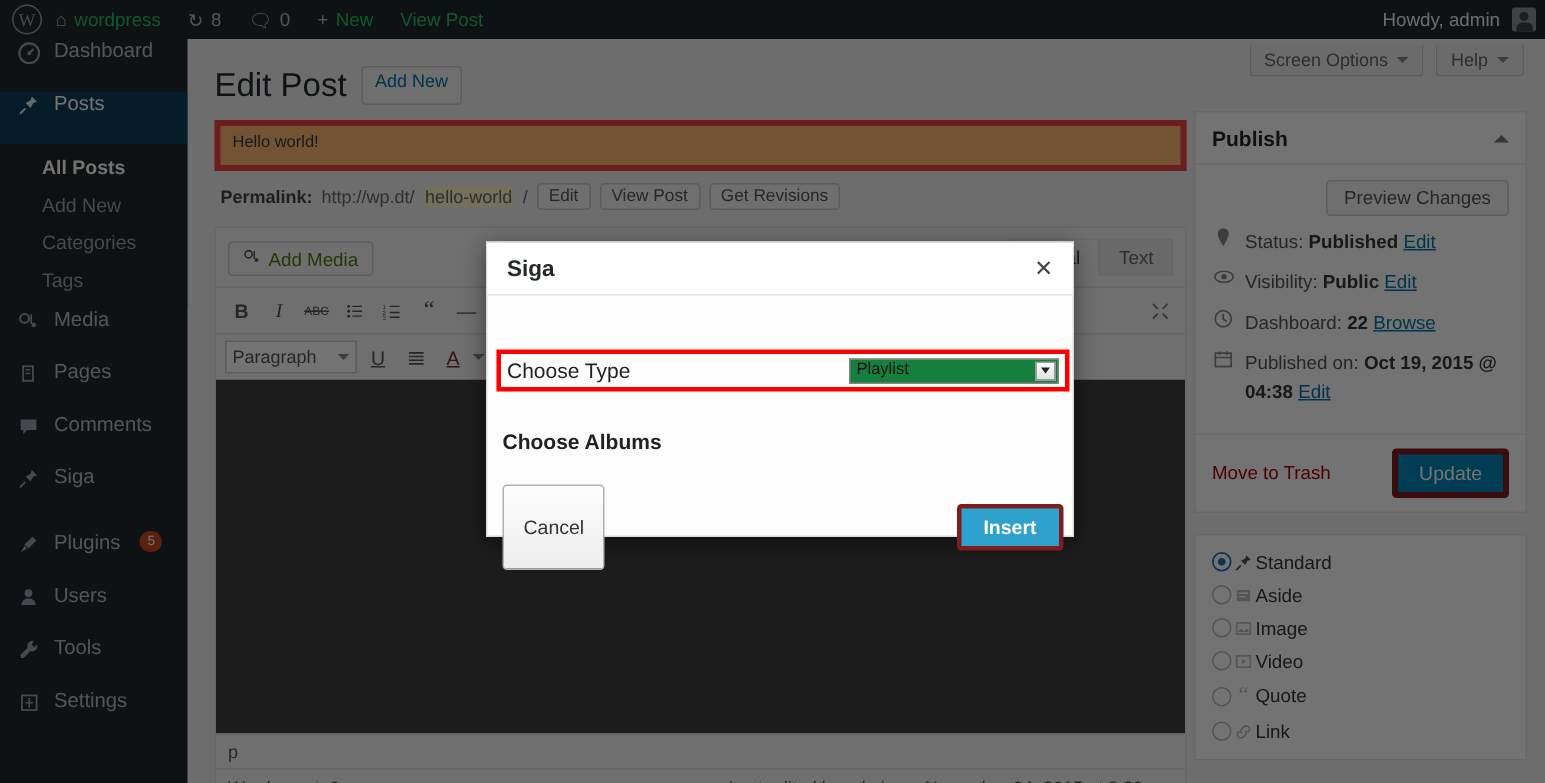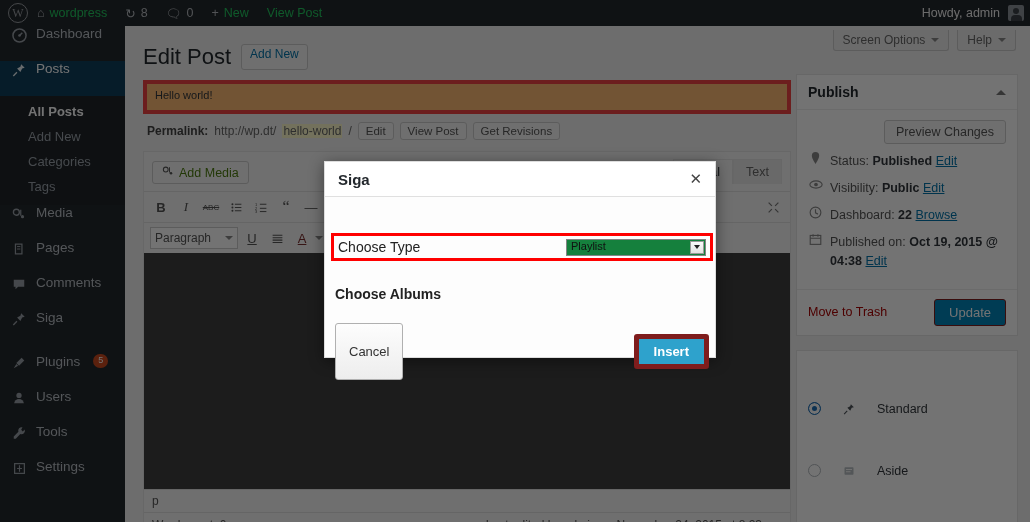--- a/index.html
+++ b/index.html
@@ -86,22 +86,22 @@
   .tri { width:0;height:0;border-left:5px solid transparent;border-right:5px solid transparent;border-bottom:5px solid #777; }
   .panel-body { padding:10px 11px; font-size:12.5px; }
   .prev-row { display:flex; justify-content:flex-end; margin-bottom:8px; }
   .prev-btn { background:#f7f7f7; border:1px solid #ccc; border-radius:3px; padding:4px 11px; font-size:12.5px; color:#555; }
   .misc { display:flex; align-items:flex-start; gap:7px; margin-bottom:9px; line-height:1.45; color:#555;}
   .misc b { color:#32373c; }
   .misc a { color:#0073aa; text-decoration:underline; }
   .mico { width:15px; flex:0 0 15px; color:#888; display:flex; justify-content:center; }
   .panel-foot { border-top:1px solid #eee; padding:9px 11px; display:flex; justify-content:space-between; align-items:center; }
   .trash { color:#a00; font-size:12.5px; }
-  .update { background:#0085ba; color:#fff; border:1px solid #7f1d1d; border-radius:3px; padding:5px 14px; font-size:13px; }
-  .fmt-row { display:flex; align-items:center; gap:20px; padding:4px 0; font-size:12.5px; color:#32373c;margin-top:40px;}
+  .update { background:#0085ba; color:#fff; border:4px solid #7f1d1d; border-radius:3px; padding:5px 14px; font-size:13px; }
+  .fmt-row { display:flex; align-items:center; gap:0; padding:4px 0; font-size:12.5px; color:#32373c;}
   .radio { width:13px;height:13px;border:1px solid #b4b9be;border-radius:50%;background:#fff;flex:0 0 13px;}
   .radio.on { border-color:#1e6fb5; box-shadow:inset 0 0 0 3px #fff; background:#1e6fb5;}
   .fico { width:16px; flex:0 0 16px; color:#9ea5ab; display:flex; justify-content:center; font-size:12px;}
 
   
   .modal {
     position:absolute; left:324px; top:161px; width:392px; height:197px;
     background:#fdfdfd; border:1px solid #ddd; box-shadow:0 3px 14px rgba(0,0,0,.45); z-index:100;
   }
   .modal-head { height:35px; border-bottom:1px solid #e0e0e0; display:flex; align-items:center; justify-content:space-between; padding:0 13px; background:#fff;}
@@ -114,21 +114,21 @@
   .sel-arrow { position:absolute; right:1px; top:1px; width:14px; height:13px; background:linear-gradient(#fafafa,#e2e2e2); border:1px solid #9a9a9a; display:flex; align-items:center; justify-content:center; }
   .sel-arrow i { width:0;height:0;border-left:3px solid transparent;border-right:3px solid transparent;border-top:4px solid #222; font-style:normal;}
   .row-albums { position:absolute; left:10px; top:70px; width:374px; height:54px; display:flex; align-items:center; }
   .lbl-albums { font-size:14px; color:#222;font-weight:bold; }
   .listbox { margin-left:auto; width:180px; height:50px; border:1px solid #b5b5b5; background:#fff; position:relative; overflow:hidden;}
   .lb-opt { font-size:10.5px; padding:1px 4px; color:#111; white-space:nowrap; font-family:"DejaVu Sans", sans-serif;}
   .lb-opt.sel { background:#c8c8c8; }
   .lb-scroll { position:absolute; right:0; top:0; bottom:0; width:7px; background:#f0f0f0; border-left:1px solid #ccc;}
   .modal-actions { position:absolute; left:10px; top:126px; width:374px; display:flex; justify-content:space-between; align-items:center;}
   .btn-cancel { background:linear-gradient(#fdfdfd,#ededed); border:1px solid #b0b0b0; border-radius:3px; padding:20px 13px; font-size:13px; color:#333;}
-  .btn-insert { background:#2ea2cc; border:5px solid #7f1d1d; border-radius:3px; padding:5px 15px; font-size:13px; color:#fff; font-weight:bold;}
+  .btn-insert { background:#2ea2cc; border:3px solid #7f1d1d; border-radius:3px; padding:5px 15px; font-size:13px; color:#fff; font-weight:bold;}
 </style>
 </head>
 <body>
 
 <div id="page-root">
 
   <div class="adminbar">
     <div class="wp-logo">W</div>
     <div class="ab-item">
       <span>⌂</span>

